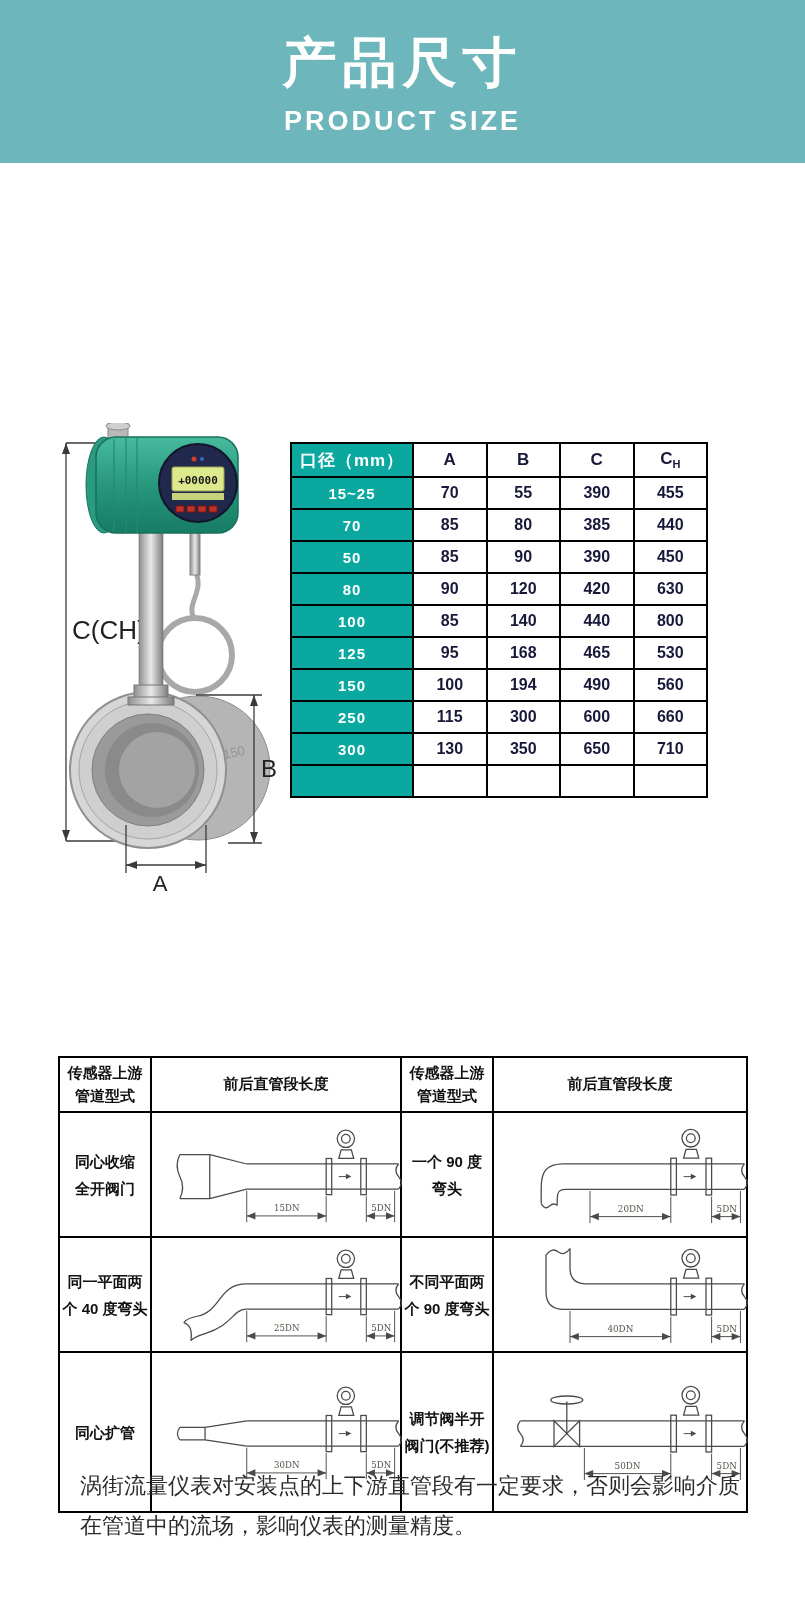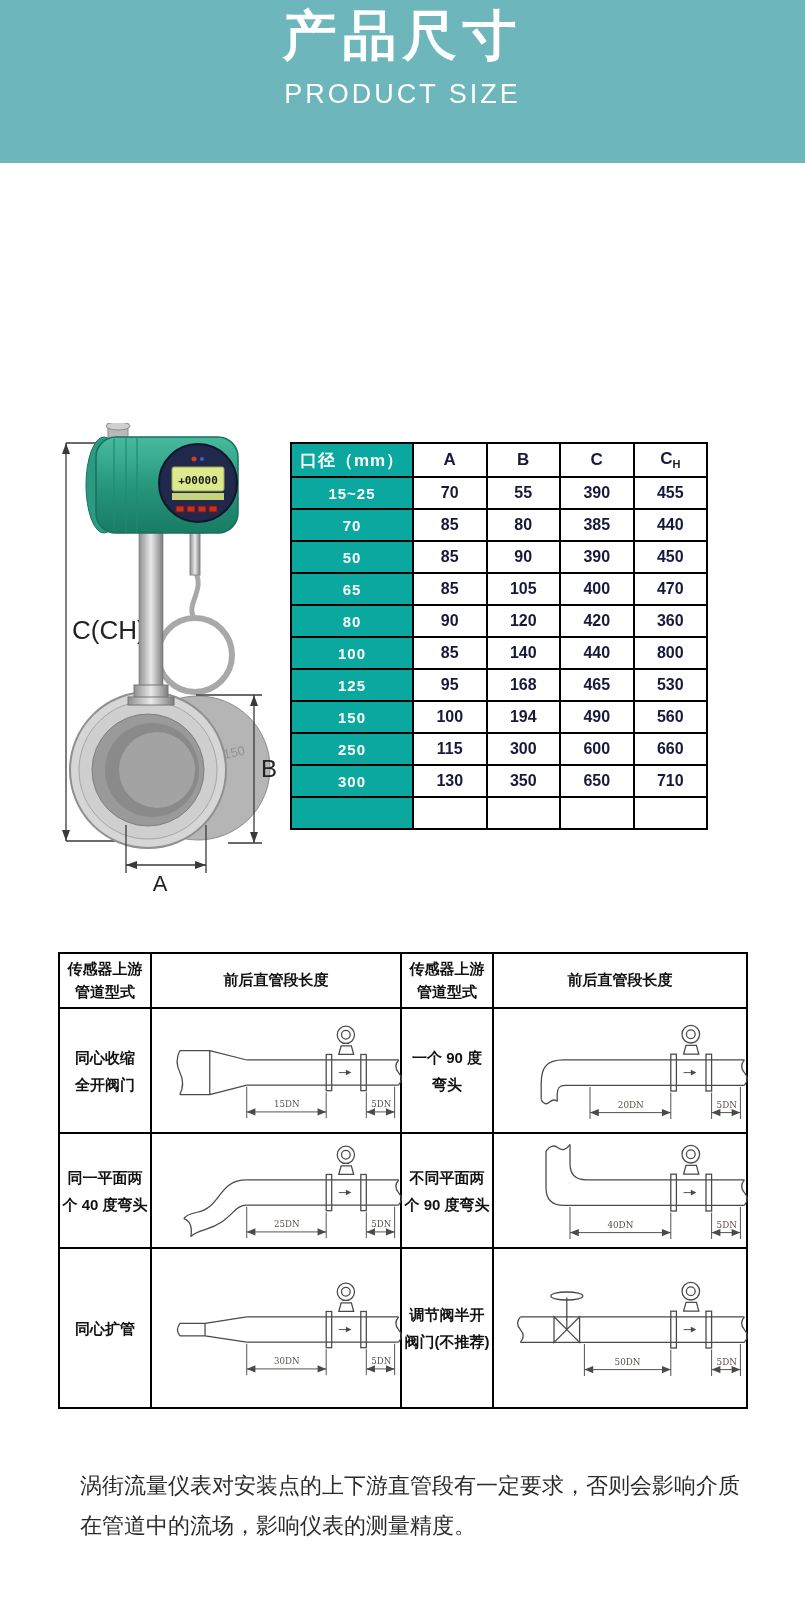--- a/index.html
+++ b/index.html
@@ -1,23 +1,23 @@
 <!DOCTYPE html>
 <html><head>
 <meta charset="utf-8">
 <style>
   html,body{margin:0;padding:0;background:#ffffff;}
   .page{position:relative;width:805px;height:1600px;background:#fff;overflow:hidden;
         font-family:"Liberation Sans","DejaVu Sans",sans-serif;}
 
   
   .hero{position:absolute;left:0;top:0;width:805px;height:163px;background:#6db6bb;
-        display:flex;flex-direction:column;align-items:center;color:#fff;}
+        display:flex;flex-direction:column;align-items:center;justify-content:center;color:#fff;}
   .hero h1{margin:0 0 6px 0;font-size:54px;font-weight:bold;letter-spacing:6px;}
-  .hero .sub{font-size:27px;font-weight:400;letter-spacing:3px;}
+  .hero .sub{font-size:27px;font-weight:700;letter-spacing:3px;}
 
   
   .badge{position:absolute;left:67px;top:279px;width:267px;height:56px;background:#0ba89f;
          display:flex;align-items:center;justify-content:center;}
   .badge span{color:#fff;font-size:25px;font-weight:bold;letter-spacing:1px;}
 
   
   .figure{position:absolute;left:56px;top:423px;}
   .fig-line{stroke:#3a3a3a;stroke-width:1.3;fill:none;}
   .fig-arrow{fill:#3a3a3a;stroke:none;}
@@ -28,21 +28,21 @@
              table-layout:fixed;font-family:"Liberation Sans","DejaVu Sans",sans-serif;border-radius:22px;}
   .dim-table col.c0{width:122px;}
   .dim-table th,.dim-table td{border:2px solid #000;text-align:center;vertical-align:middle;
              height:30px;padding:0;font-size:16px;font-weight:bold;color:#18183a;}
   .dim-table th{height:32px;font-size:17px;}
   .dim-table .teal{background:#0ba89f;color:#fff;font-size:15px;letter-spacing:1px;}
   .dim-table th.teal{font-size:17px;}
   .dim-table sub{font-size:11px;}
 
   
-  .install-table{position:absolute;left:58px;top:952px;width:688px;border-collapse:collapse;
+  .install-table{position:absolute;left:58px;top:1056px;width:688px;border-collapse:collapse;
                  table-layout:fixed;font-family:"Liberation Sans","DejaVu Sans",sans-serif;}
   .install-table td,.install-table th{border:2px solid #000;padding:0;vertical-align:middle;
                  text-align:center;color:#111;}
   .install-table th{font-size:15px;font-weight:bold;white-space:pre-line;line-height:1.5;height:53px;}
   .install-table .lbl{font-size:15px;font-weight:bold;white-space:pre-line;line-height:1.8;}
   .install-table .diagcell{padding:2px 20px;}
   .install-table .diagcell svg{display:block;margin:0 auto;}
 
   .diag .pp{stroke:#4a4a4a;stroke-width:1.6;fill:none;}
   .diag .thin{stroke:#4a4a4a;stroke-width:1.2;fill:none;}
@@ -181,32 +181,25 @@
           <td>440</td>
         </tr>
         <tr>
           <td class="teal">50</td>
           <td>85</td>
           <td>90</td>
           <td>390</td>
           <td>450</td>
         </tr>
         <tr>
-          <td class="teal">65</td>
-          <td>85</td>
-          <td>105</td>
-          <td>400</td>
-          <td>470</td>
-        </tr>
-        <tr>
           <td class="teal">80</td>
           <td>90</td>
           <td>120</td>
           <td>420</td>
-          <td>360</td>
+          <td>630</td>
         </tr>
         <tr>
           <td class="teal">100</td>
           <td>85</td>
           <td>140</td>
           <td>440</td>
           <td>800</td>
         </tr>
         <tr>
           <td class="teal">125</td>

